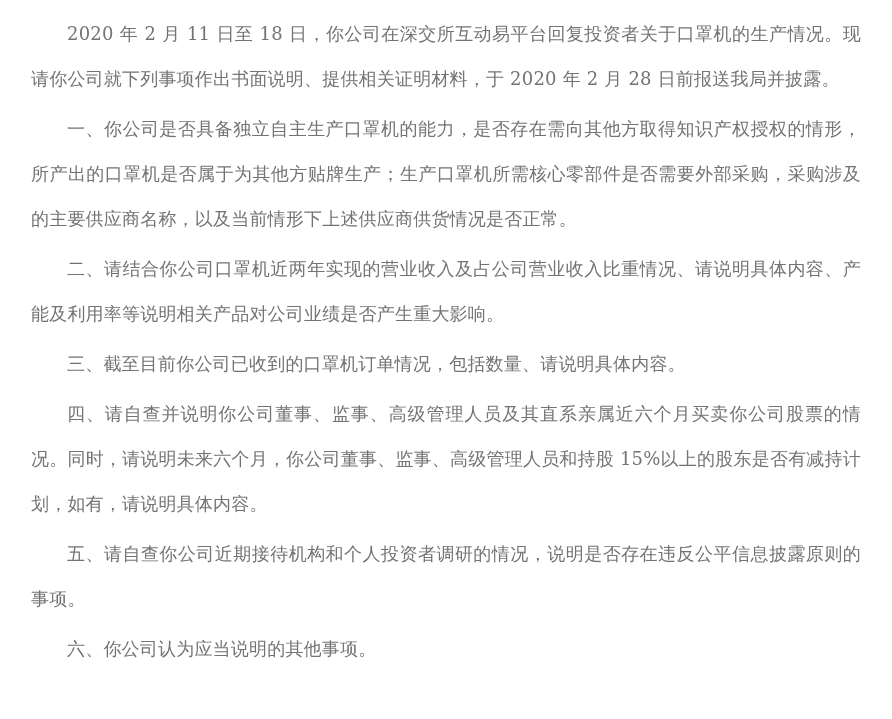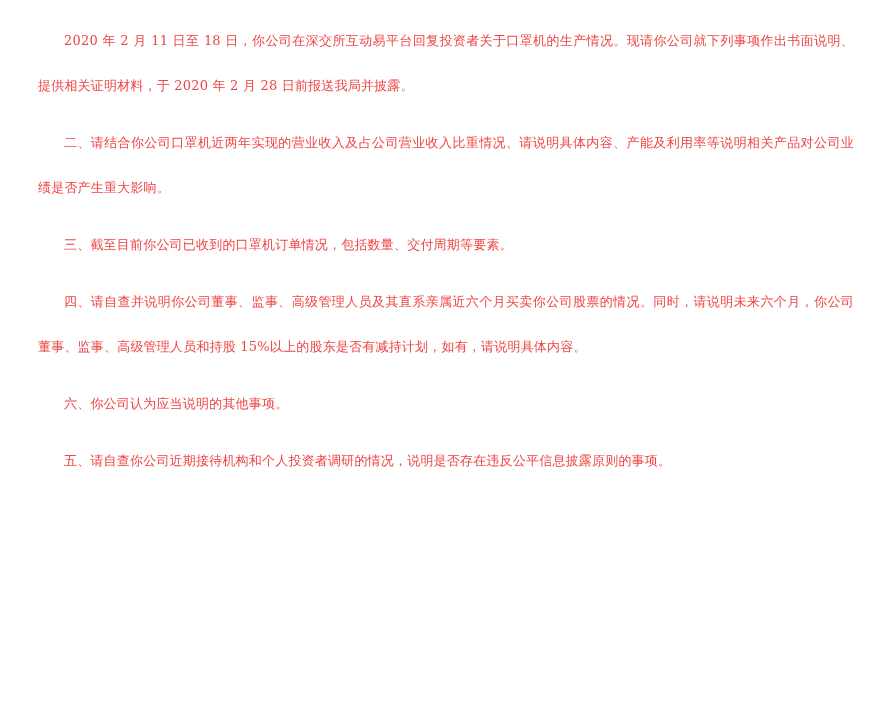--- a/index.html
+++ b/index.html
@@ -15,34 +15,35 @@
   }
   #document-page {
     width: 892px;
     height: 719px;
     box-sizing: border-box;
     padding: 6px 26px 0 26px;
     background: #ffffff;
   }
   .doc-paragraph {
     font-family: "DejaVu Serif", "Liberation Serif", serif;
-    font-size: 13px;
+    font-size: 18px;
     line-height: 45px;
-    color: #ef4444;
+    color: #737373;
     text-indent: 2em;
     text-align: justify;
     text-justify: inter-ideograph;
-    margin: 12px;
+    margin: 5px;
     letter-spacing: 0.2px;
     word-break: break-all;
   }
 </style>
 </head>
 <body>
 
 <div id="document-page">
   <p class="doc-paragraph">2020 年 2 月 11 日至 18 日，你公司在深交所互动易平台回复投资者关于口罩机的生产情况。现请你公司就下列事项作出书面说明、提供相关证明材料，于 2020 年 2 月 28 日前报送我局并披露。</p>
+  <p class="doc-paragraph">一、你公司是否具备独立自主生产口罩机的能力，是否存在需向其他方取得知识产权授权的情形，所产出的口罩机是否属于为其他方贴牌生产；生产口罩机所需核心零部件是否需要外部采购，采购涉及的主要供应商名称，以及当前情形下上述供应商供货情况是否正常。</p>
   <p class="doc-paragraph">二、请结合你公司口罩机近两年实现的营业收入及占公司营业收入比重情况、请说明具体内容、产能及利用率等说明相关产品对公司业绩是否产生重大影响。</p>
-  <p class="doc-paragraph">三、截至目前你公司已收到的口罩机订单情况，包括数量、交付周期等要素。</p>
+  <p class="doc-paragraph">三、截至目前你公司已收到的口罩机订单情况，包括数量、请说明具体内容。</p>
   <p class="doc-paragraph">四、请自查并说明你公司董事、监事、高级管理人员及其直系亲属近六个月买卖你公司股票的情况。同时，请说明未来六个月，你公司董事、监事、高级管理人员和持股 15%以上的股东是否有减持计划，如有，请说明具体内容。</p>
+  <p class="doc-paragraph">五、请自查你公司近期接待机构和个人投资者调研的情况，说明是否存在违反公平信息披露原则的事项。</p>
   <p class="doc-paragraph">六、你公司认为应当说明的其他事项。</p>
-  <p class="doc-paragraph">五、请自查你公司近期接待机构和个人投资者调研的情况，说明是否存在违反公平信息披露原则的事项。</p>
 </div>
 
 </body></html>

